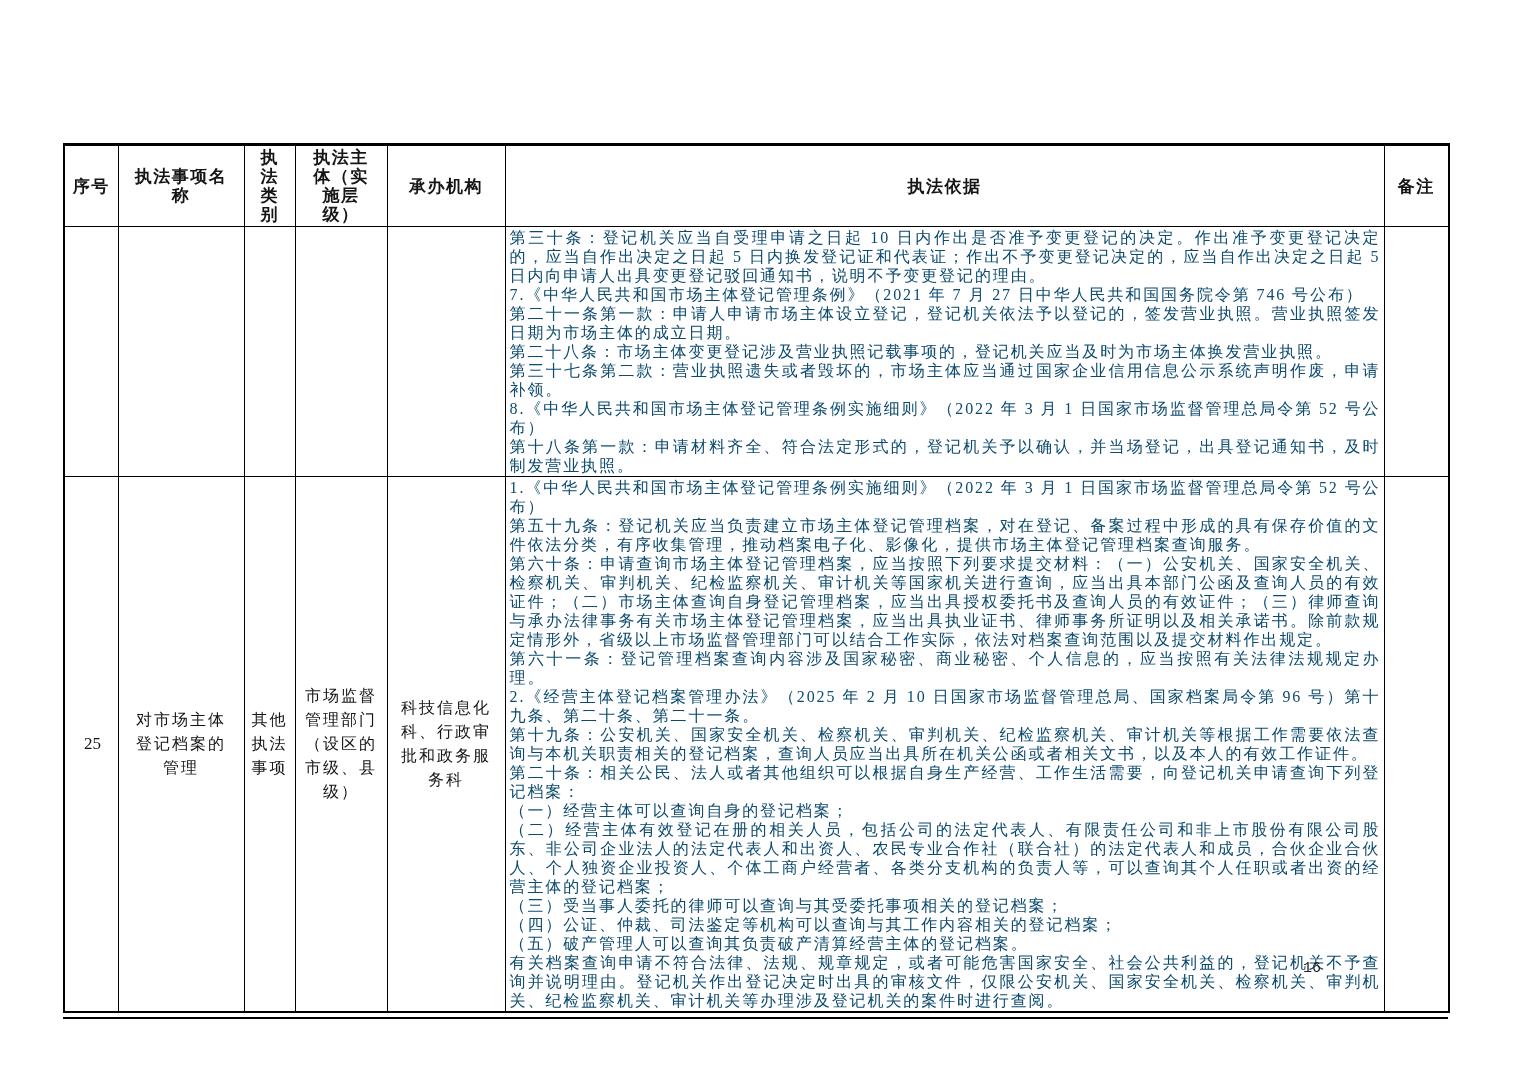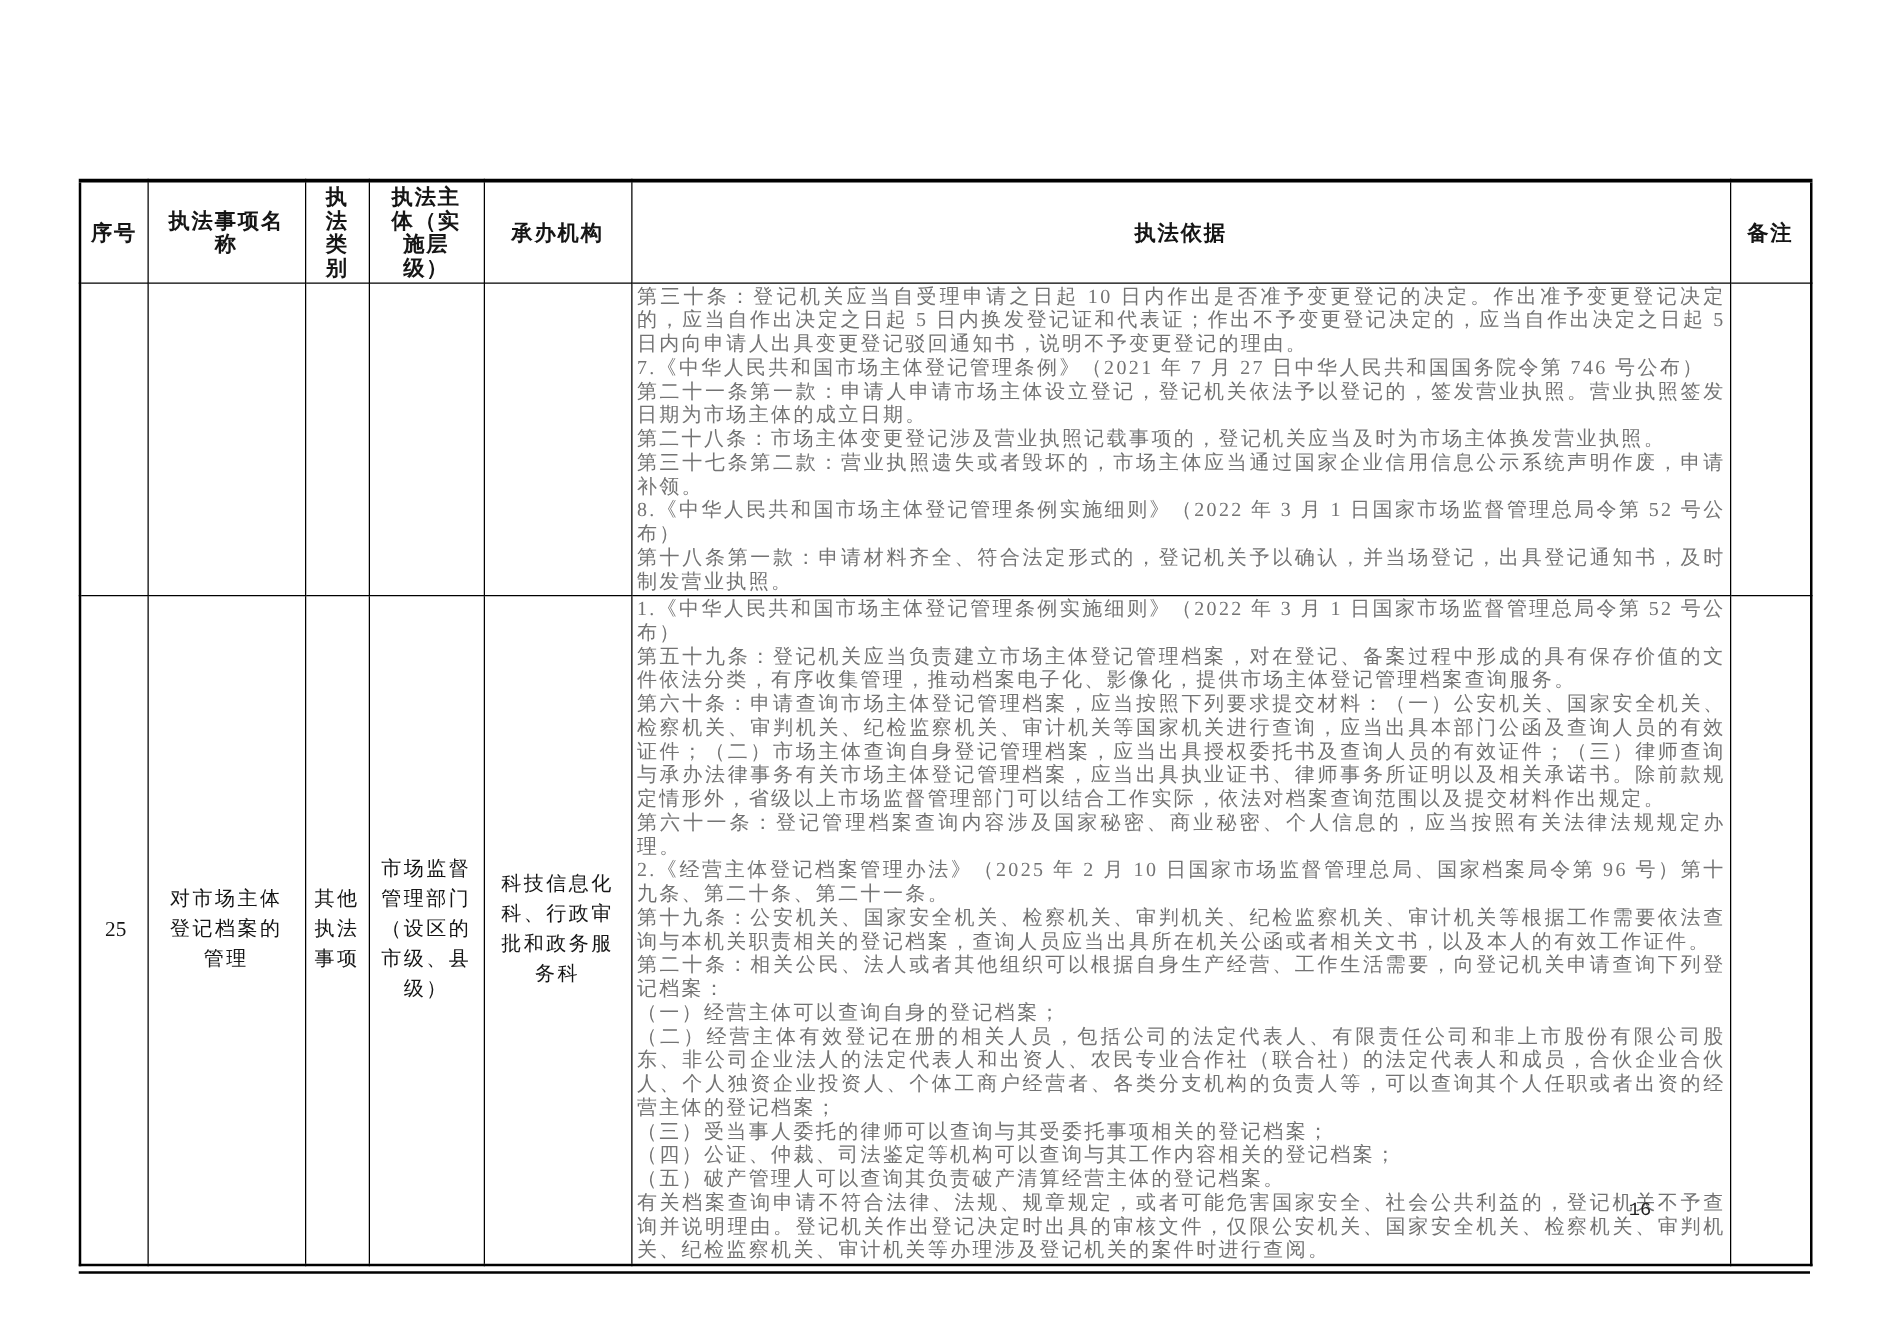--- a/index.html
+++ b/index.html
@@ -58,21 +58,21 @@
   td.c-basis {
     vertical-align: top;
     padding: 1px 3px 1px 4px;
   }
   td.c-basis .para {
     font-size: 16px;
     line-height: 19px;
     letter-spacing: 1.9px;
     text-align: justify;
     text-justify: inter-character;
-    color: #737373;
+    color: #0c4a6e;
     font-family: Liberation Serif, serif;
   }
   td.c-note { }
   .rule-bottom {
     width: 1385px;
     border-top: 2px solid #000;
     margin-top: 4px;
   }
   .page-number {
     position: absolute;

